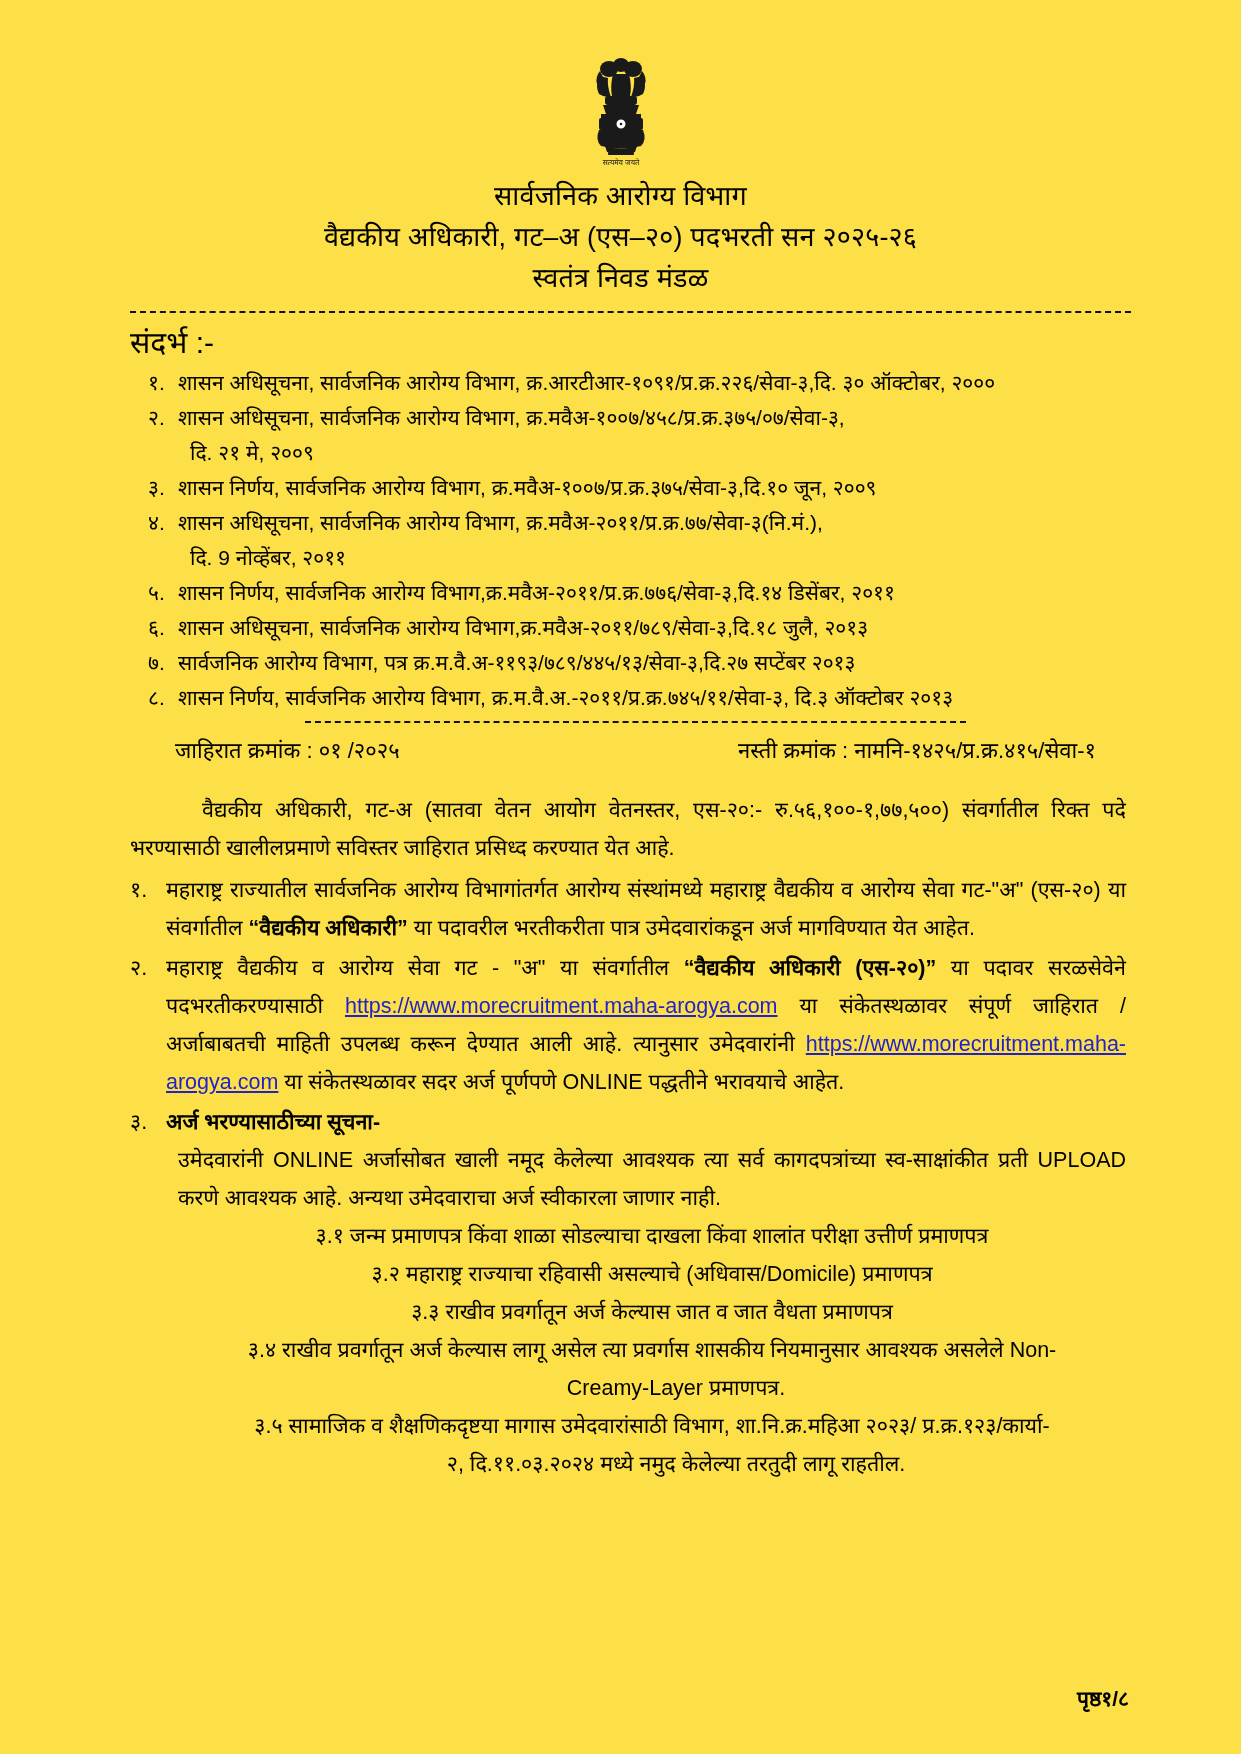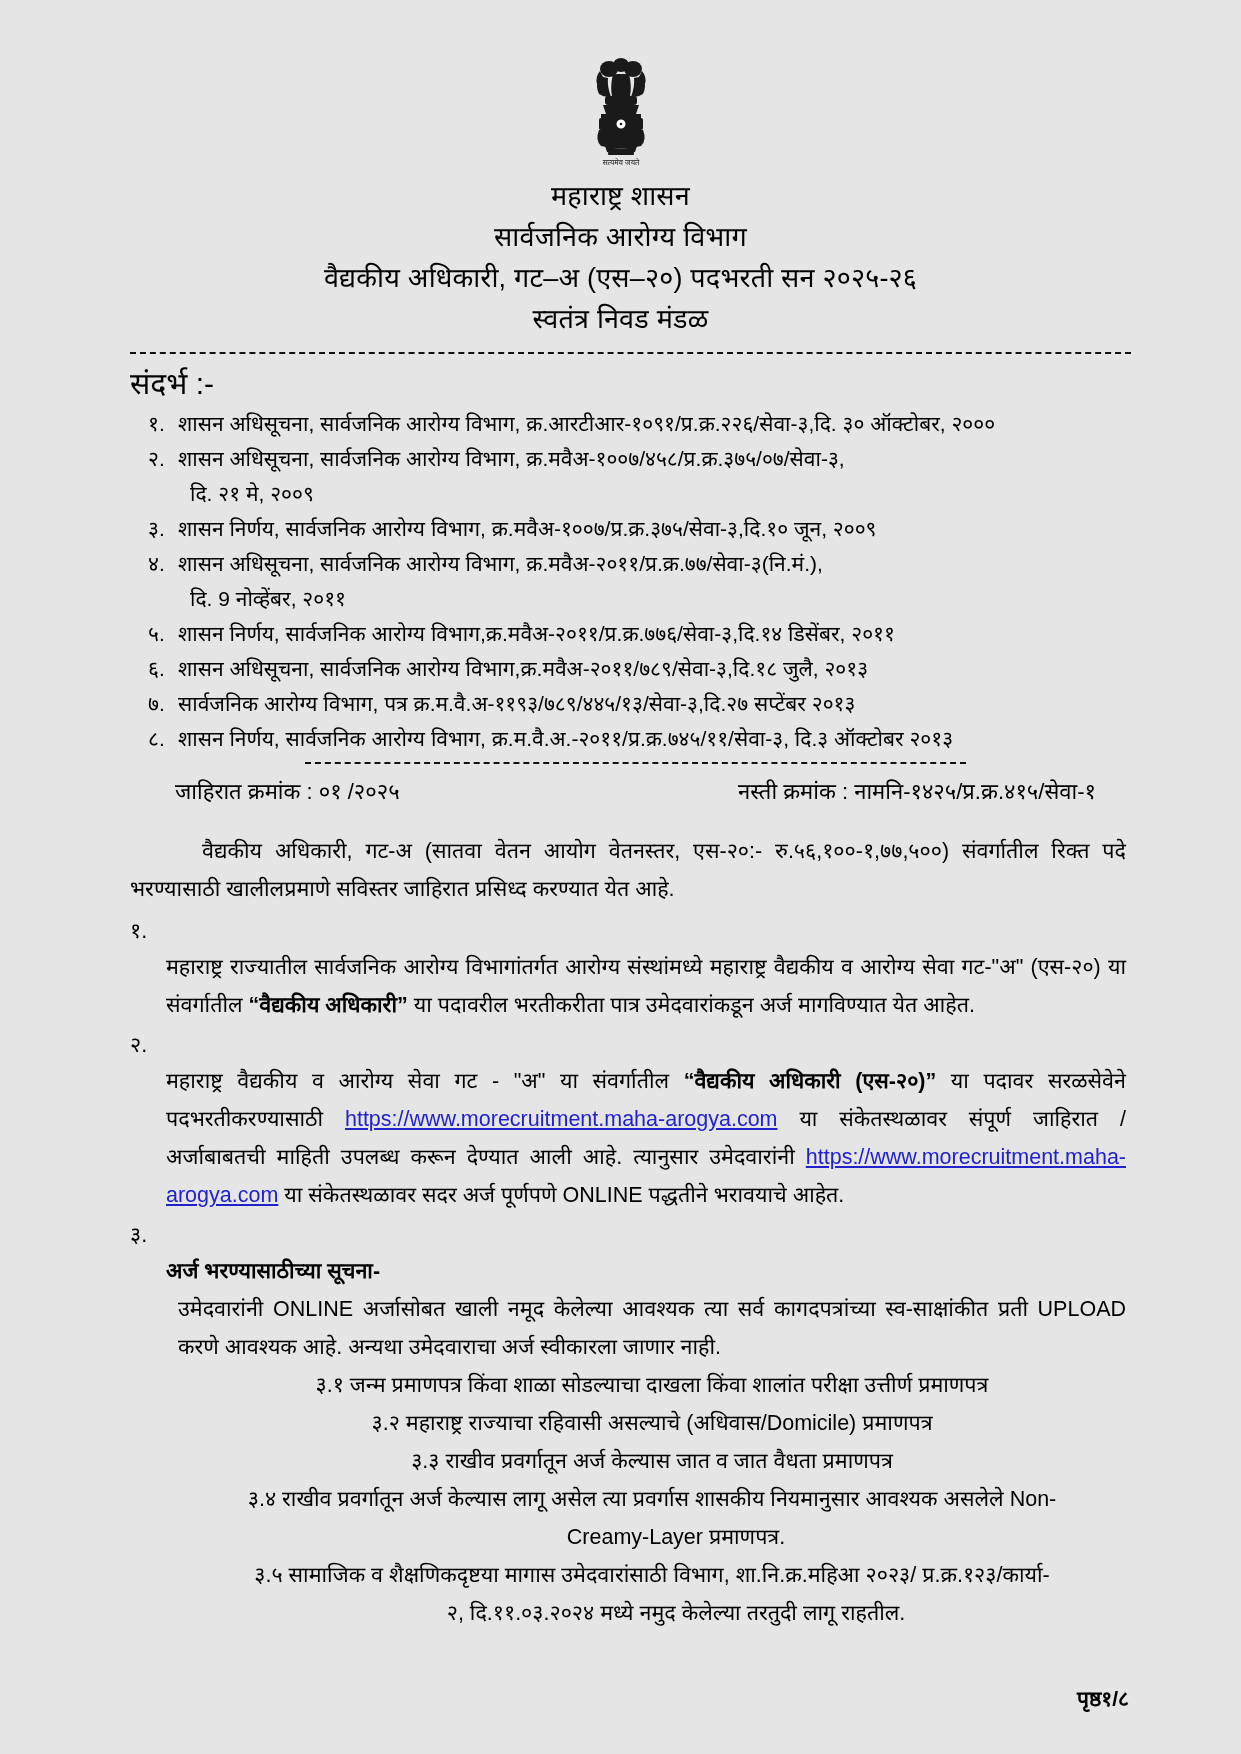--- a/index.html
+++ b/index.html
@@ -9,21 +9,21 @@
   }
   body {
     font-family: "Liberation Sans", "DejaVu Sans", sans-serif;
     color: #000000;
   }
   .page {
     position: relative;
     width: 1241px;
     height: 1754px;
     margin: 0 auto;
-    background: #e5e5e5;
+    background: #fde047;
     overflow: hidden;
     box-sizing: border-box;
     padding: 0;
   }
 
   
   .emblem-wrap {
     width: 100%;
     display: flex;
     justify-content: center;
@@ -123,21 +123,20 @@
     line-height: 38px;
     margin-top: 2px;
   }
   .num-item .n {
     flex: 0 0 auto;
     width: 36px;
   }
   .num-item .t {
     flex: 1 1 auto;
     text-align: justify;
-    margin-top: 36px;
   }
   .num-item .t.nojust { text-align: left; }
 
   b.hl { font-weight: bold; }
 
   a.url {
     color: #2222cc;
     text-decoration: underline;
     word-break: keep-all;
   }
@@ -205,21 +204,20 @@
 
         <path d="M24 78 q-4 10 2 16 q20 5 40 0 q6 -6 2 -16 z"></path>
         <path d="M30 94 q16 5 32 0 l-2 6 q-14 4 -28 0 z"></path>
         <rect x="33" y="100" width="26" height="3" rx="1"></rect>
       </g>
       <text x="46" y="113" text-anchor="middle" font-size="7.5" font-family="'Liberation Sans', sans-serif" fill="#1a1a1a">सत्यमेव जयते</text>
     </svg>
   </div>
 
   <div class="head-block">
-    <div class="head-line">महाराष्ट्र शासन</div>
     <div class="head-line">सार्वजनिक आरोग्य विभाग</div>
     <div class="head-line">वैद्यकीय अधिकारी, गट–अ (एस–२०)  पदभरती सन २०२५-२६</div>
     <div class="head-line">स्वतंत्र निवड मंडळ</div>
   </div>
 
   <div class="dash-rule"></div>
 
   <div class="body-area">
 
     <div class="sandarbh">संदर्भ :-</div>

